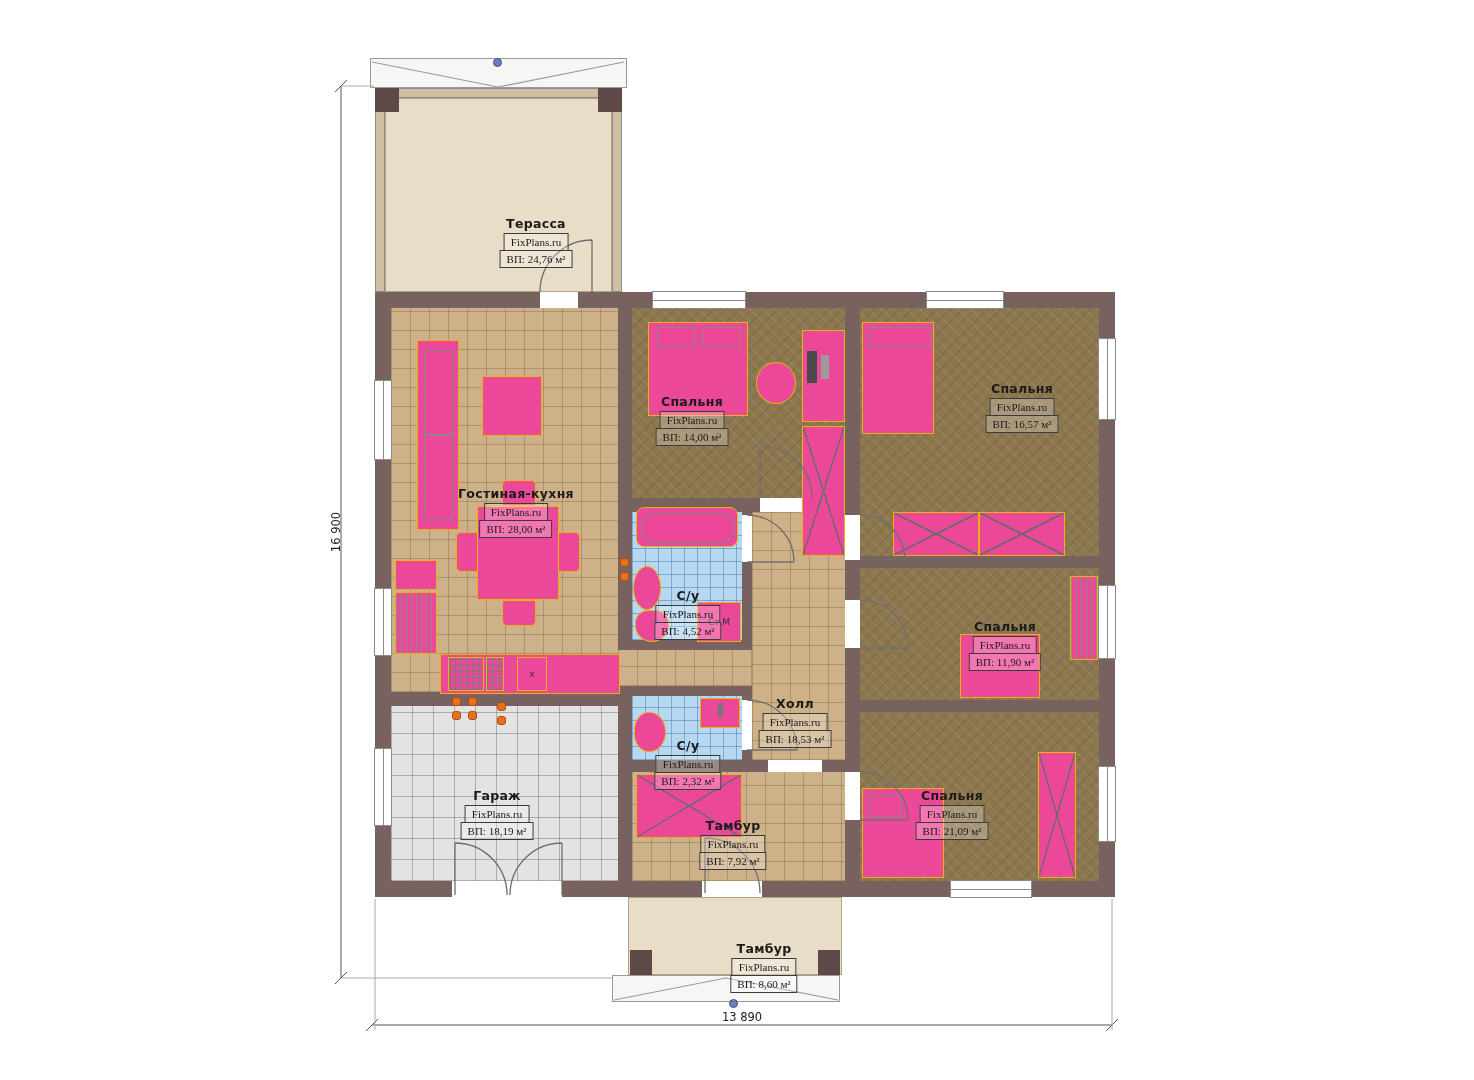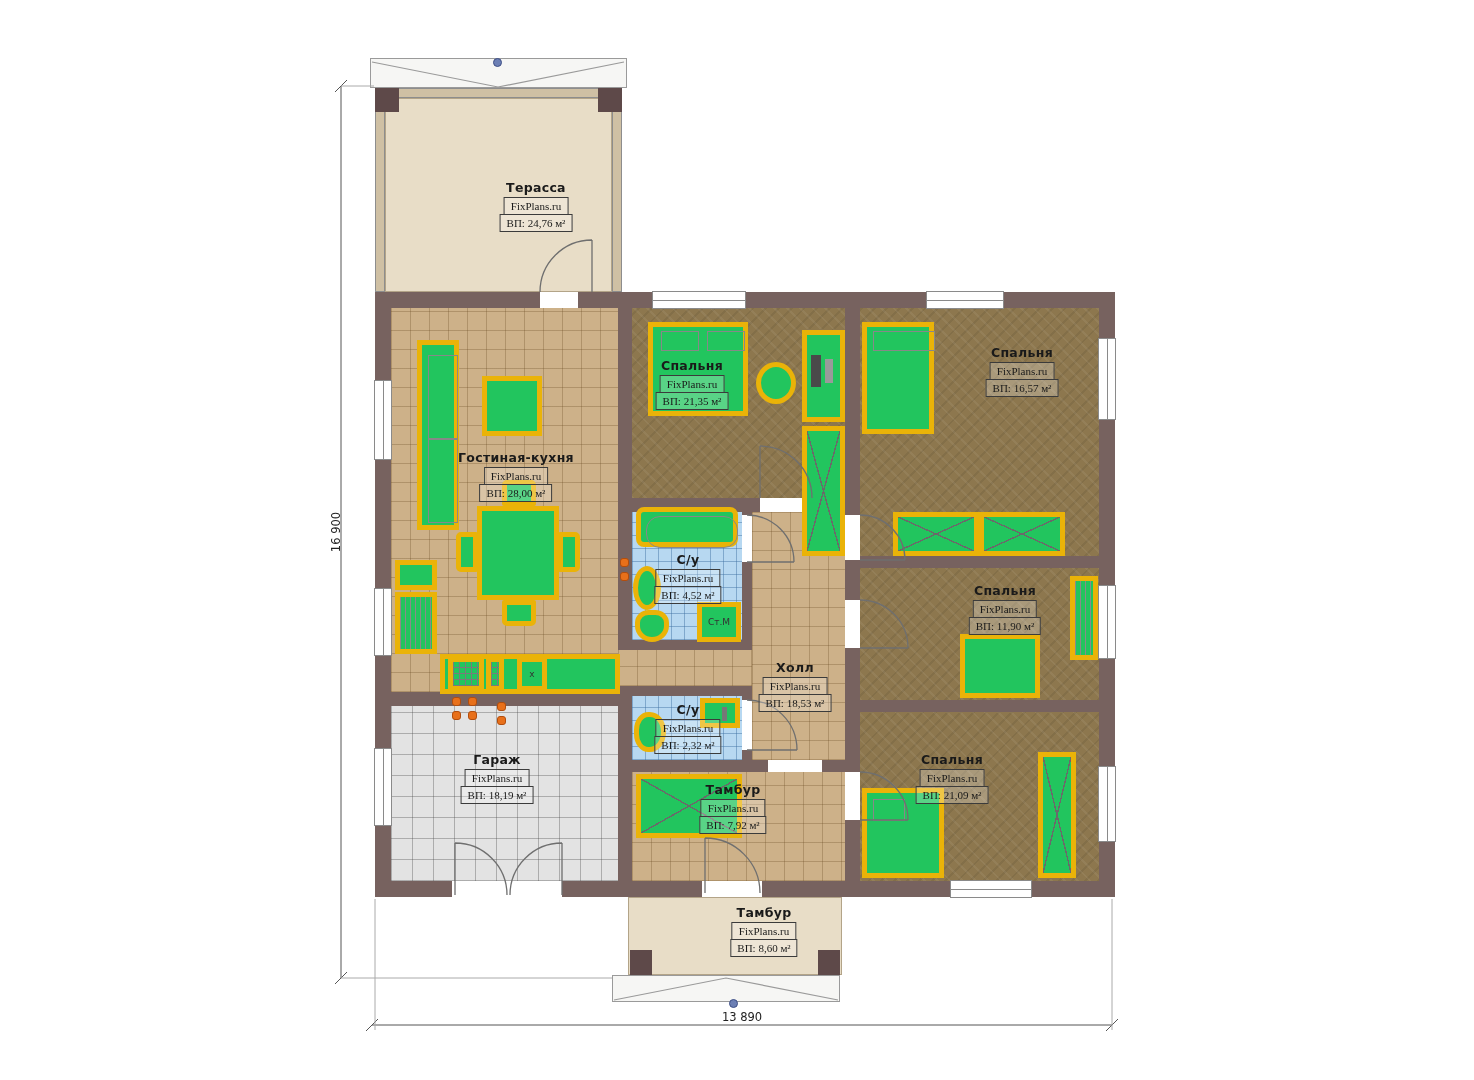--- a/index.html
+++ b/index.html
@@ -20,31 +20,31 @@
         background-image:repeating-linear-gradient(0deg,rgba(60,110,160,.45) 0 1px,transparent 1px 13px),
                          repeating-linear-gradient(90deg,rgba(60,110,160,.45) 0 1px,transparent 1px 13px);}
   .gray{background-color:#e3e3e3;
         background-image:repeating-linear-gradient(0deg,rgba(70,70,70,.35) 0 1px,transparent 1px 21px),
                          repeating-linear-gradient(90deg,rgba(70,70,70,.35) 0 1px,transparent 1px 21px);}
   .plain{background-color:#e8ddc7;}
   .window{position:absolute;background:#fff;border:1px solid #8a8a8a;box-sizing:border-box;}
   .window.h::after{content:"";position:absolute;left:0;right:0;top:50%;border-top:1px solid #8a8a8a;}
   .window.v::after{content:"";position:absolute;top:0;bottom:0;left:50%;border-left:1px solid #8a8a8a;}
   .gap{position:absolute;background:#fff;}
-  .furn{position:absolute;background:#22c55e;border:5px solid #eab308;box-sizing:border-box;}
+  .furn{position:absolute;background:#ec4899;border:1px solid #eab308;box-sizing:border-box;}
   .xbox{background-image:linear-gradient(to top right,transparent calc(50% - .7px),#6a6a6a calc(50% - .7px),#6a6a6a calc(50% + .7px),transparent calc(50% + .7px)),
                         linear-gradient(to bottom right,transparent calc(50% - .7px),#6a6a6a calc(50% - .7px),#6a6a6a calc(50% + .7px),transparent calc(50% + .7px));}
   .hatch{background-image:repeating-linear-gradient(0deg,#7a7a7a 0 1px,transparent 1px 6px),
                           repeating-linear-gradient(90deg,#7a7a7a 0 1px,transparent 1px 6px);}
   .vlines{background-image:repeating-linear-gradient(90deg,#8a8a8a 0 1px,transparent 1px 5px);}
   .round{border-radius:50%;}
   .dot{position:absolute;width:9px;height:9px;border-radius:3px;background:#e8701a;border:1px solid #b24d0d;box-sizing:border-box;}
   .handle{position:absolute;width:9px;height:9px;border-radius:50%;background:#6c7fb4;border:1px solid #3e4f86;box-sizing:border-box;}
   .room-label{position:absolute;transform:translateX(-50%);display:flex;flex-direction:column;align-items:center;z-index:30;}
-  .room-name{font-weight:bold;font-size:12.5px;white-space:nowrap;margin-bottom:2px;letter-spacing:.3px;}
+  .room-name{font-weight:bold;font-size:12.5px;white-space:nowrap;margin-bottom:2px;letter-spacing:.3px;margin-top:36px;}
   .lbox{border:1px solid #3b3b3b;font-size:11px;line-height:14px;padding:1px 6px;white-space:nowrap;background:rgba(255,255,255,.25);font-family:Liberation Serif, serif;}
   .lbox+.lbox{margin-top:-1px;}
   .dim-text{position:absolute;font-size:11.5px;color:#222;white-space:nowrap;}
   svg.overlay{position:absolute;left:0;top:0;z-index:25;pointer-events:none;}
   .steps{position:absolute;background:#f6f6f4;border:1px solid #9a9a9a;box-sizing:border-box;}
   .mini-label{position:absolute;font-size:9px;color:#333;display:flex;align-items:center;justify-content:center;}
 </style>
 </head>
 <body>
 
@@ -220,21 +220,21 @@
     <div class="lbox">ВП: 24,76 м²</div>
   </div>
   <div class="room-label" style="left:516px;top:450px;">
     <div class="room-name">Гостиная-кухня</div>
     <div class="lbox">FixPlans.ru</div>
     <div class="lbox">ВП: 28,00 м²</div>
   </div>
   <div class="room-label" style="left:692px;top:358px;">
     <div class="room-name">Спальня</div>
     <div class="lbox">FixPlans.ru</div>
-    <div class="lbox">ВП: 21,35 м²</div>
+    <div class="lbox">ВП: 14,00 м²</div>
   </div>
   <div class="room-label" style="left:1022px;top:345px;">
     <div class="room-name">Спальня</div>
     <div class="lbox">FixPlans.ru</div>
     <div class="lbox">ВП: 16,57 м²</div>
   </div>
   <div class="room-label" style="left:688px;top:552px;">
     <div class="room-name">С/у</div>
     <div class="lbox">FixPlans.ru</div>
     <div class="lbox">ВП: 4,52 м²</div>

